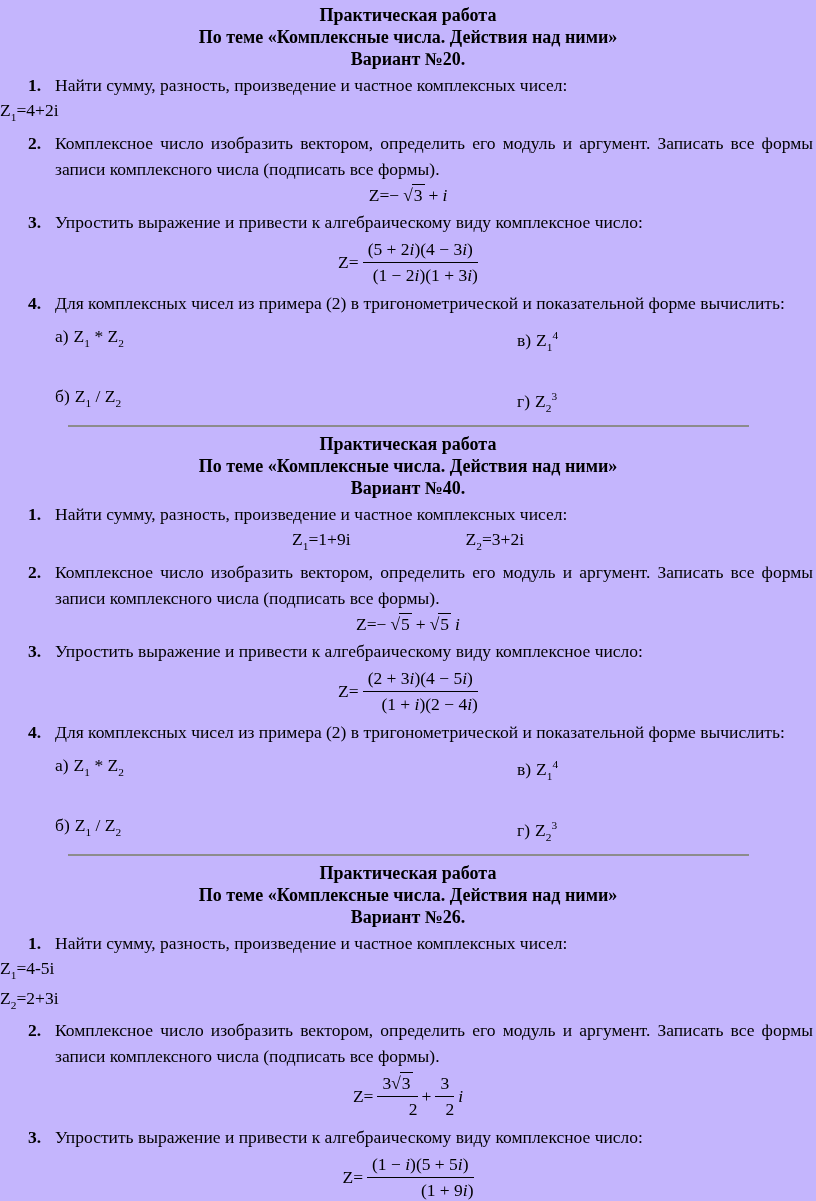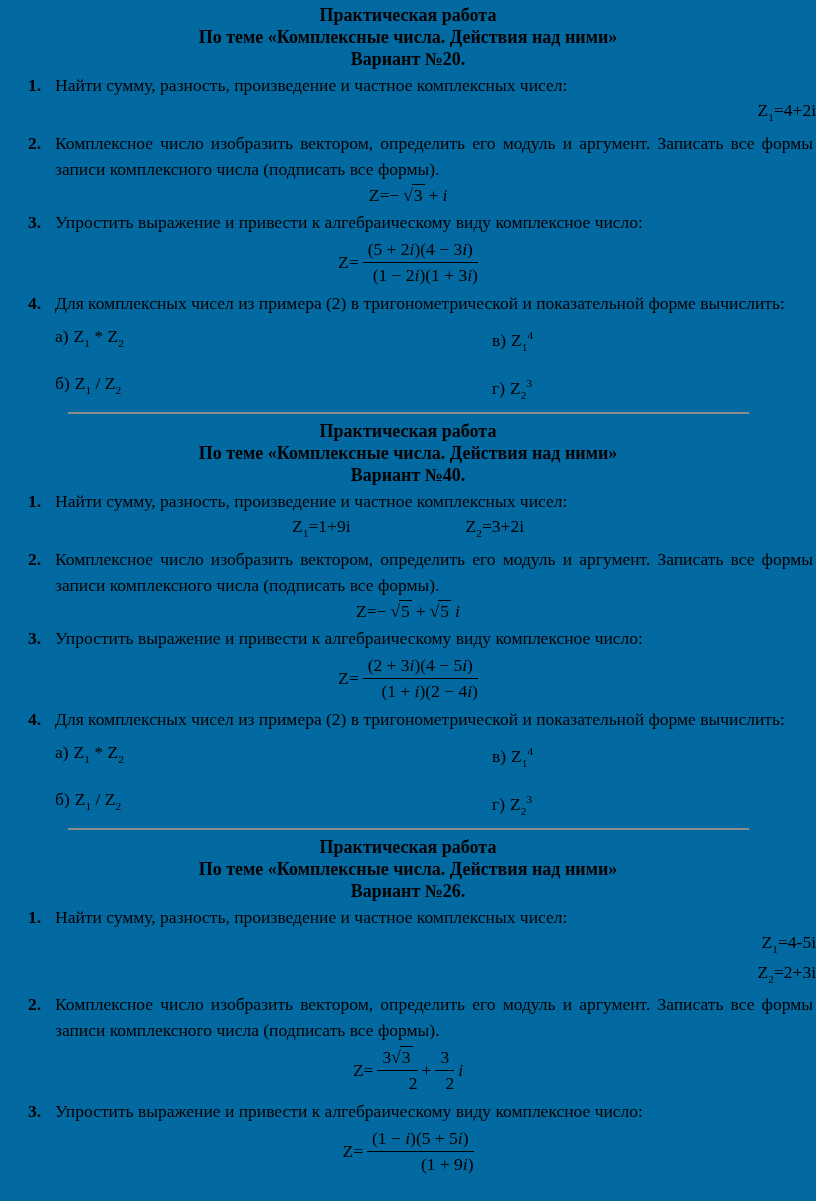--- a/index.html
+++ b/index.html
@@ -1,36 +1,36 @@
 <!DOCTYPE html>
 <html><head>
 <meta charset="utf-8">
 <style>
   html,body{margin:0;padding:0;background:#fff;}
   .page{
-    width:816px;height:1201px;background:#0369a1;color:#000;
+    width:816px;height:1201px;background:#c4b5fd;color:#000;
     font-family:"Liberation Serif", serif;font-size:17.5px;
     overflow:hidden;box-sizing:border-box;padding-top:4px;position:relative;
   }
   .hdr{text-align:center;font-weight:bold;font-size:18px;line-height:22px;}
   .item{display:flex;padding-left:28px;padding-right:3px;margin-top:2px;}
   .inum{font-weight:bold;flex:0 0 27px;line-height:26px;}
   .itext{flex:1;line-height:26px;}
   .just{text-align:justify;}
   .nowrap{white-space:nowrap;}
-  .cline{text-align:right;line-height:22px;margin:1px 0;}
+  .cline{text-align:left;line-height:22px;margin:1px 0;}
   .vpair{display:flex;justify-content:center;gap:115px;line-height:22px;margin:1px 0;}
   .cformula{display:flex;justify-content:center;align-items:center;gap:4px;margin:3px 0;}
   .frac{display:inline-flex;flex-direction:column;}
   .frac .num{border-bottom:1.5px solid #000;text-align:left;padding:0 5px 1px 5px;line-height:23px;}
   .frac .den{text-align:right;padding-top:1px;line-height:23px;}
   .sqrt{white-space:nowrap;}
   .rsign{margin-right:-1px;}
   .rad{border-top:1.5px solid #000;padding:0 2px;}
-  .opts{display:grid;grid-template-columns:437px auto;padding-left:55px;row-gap:12px;margin:8px 0 6px 0;}
+  .opts{display:grid;grid-template-columns:437px auto;padding-left:55px;row-gap:12px;margin:8px 0 6px 0;gap:25px;}
   .opt{line-height:24px;}
   .olabel{margin-right:5px;}
   .divider{border-top:2px solid #8c8c8c;width:681px;margin:4px auto 6px auto;}
   sub{font-size:65%;}
   sup{font-size:65%;}
   .im{font-style:italic;}
 </style>
 </head>
 <body>
 

